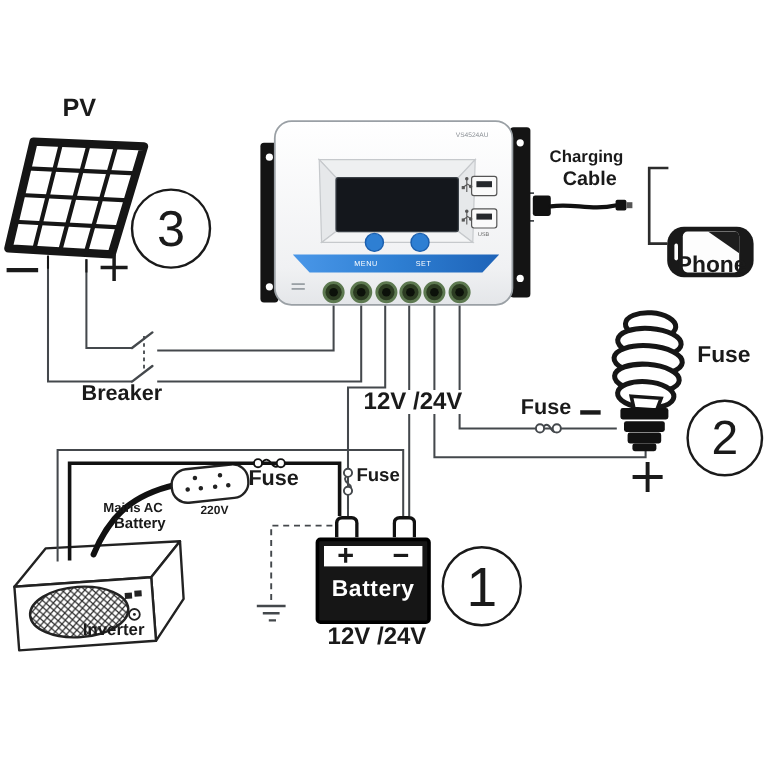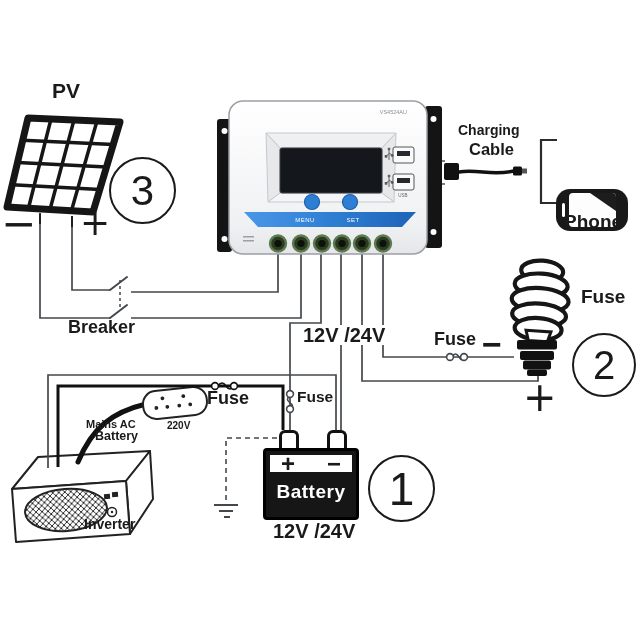--- a/index.html
+++ b/index.html
@@ -252,21 +252,21 @@
 <div class="circnum" style="left:572px;top:333px;width:60px;height:60px;font-size:40px;">
   <span>2</span>
 </div>
 
 <div class="lbl" style="left:207px;top:389px;font-size:18px;">Fuse</div>
 <div class="lbl" style="left:297px;top:389px;font-size:15.5px;">Fuse</div>
 
 <div class="lbl" style="left:86px;top:419px;font-size:11px;">Mains AC</div>
 <div class="lbl" style="left:95px;top:430px;font-size:12.5px;">Battery</div>
 <div class="lbl" style="left:167px;top:421px;font-size:10px;">220V</div>
-<div class="lbl" style="left:84px;top:517px;font-size:14px;">Inverter</div>
+<div class="lbl" style="left:69px;top:517px;font-size:14px;">Inverter</div>
 
 <div class="bat-post" style="left:279px;top:430px;"></div>
 <div class="bat-post" style="left:327px;top:430px;"></div>
 <div class="bat-body">
   <div class="bat-strip">
     <span>+</span>
     <span>−</span>
   </div>
   <div class="bat-name">Battery</div>
 </div>

